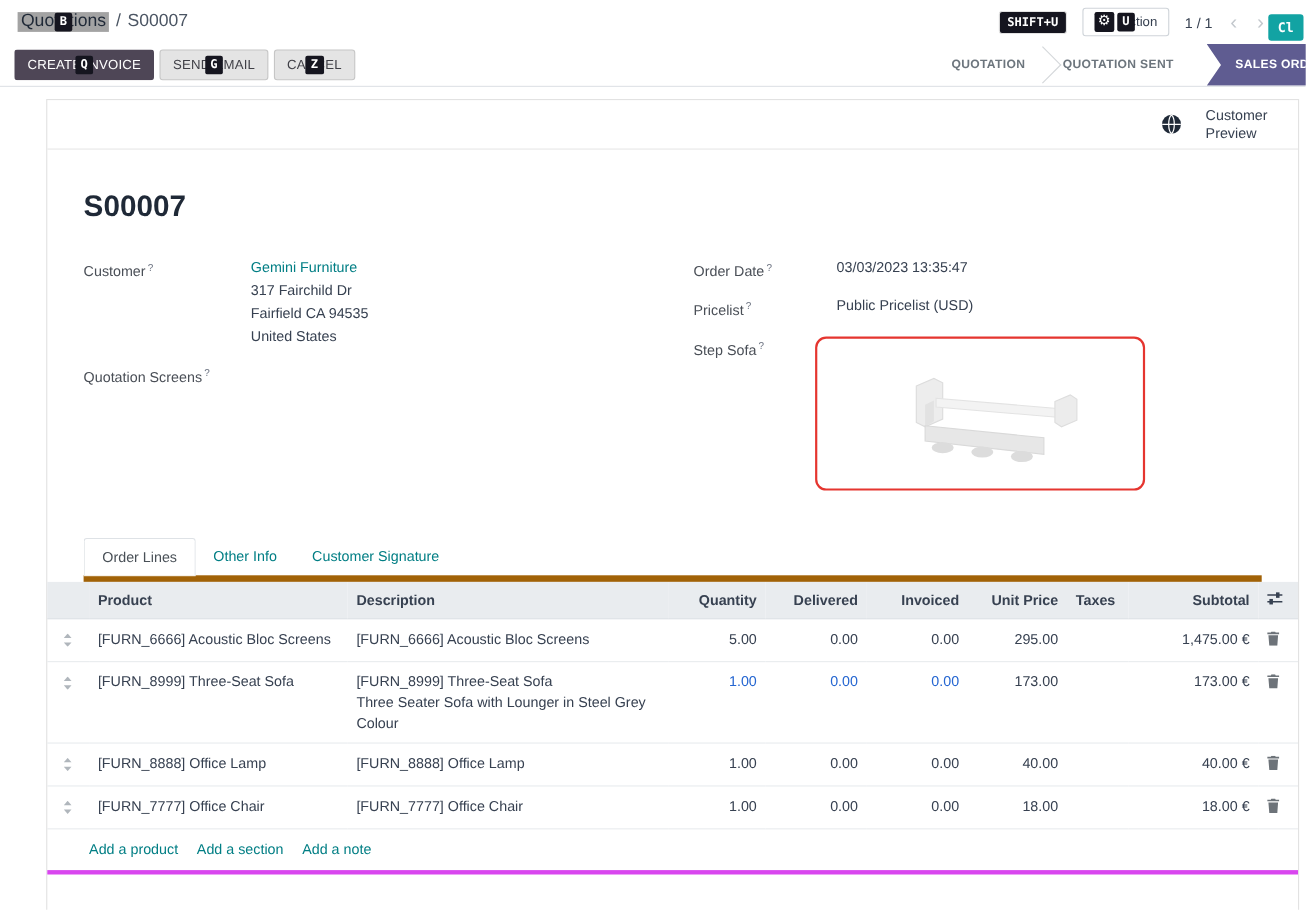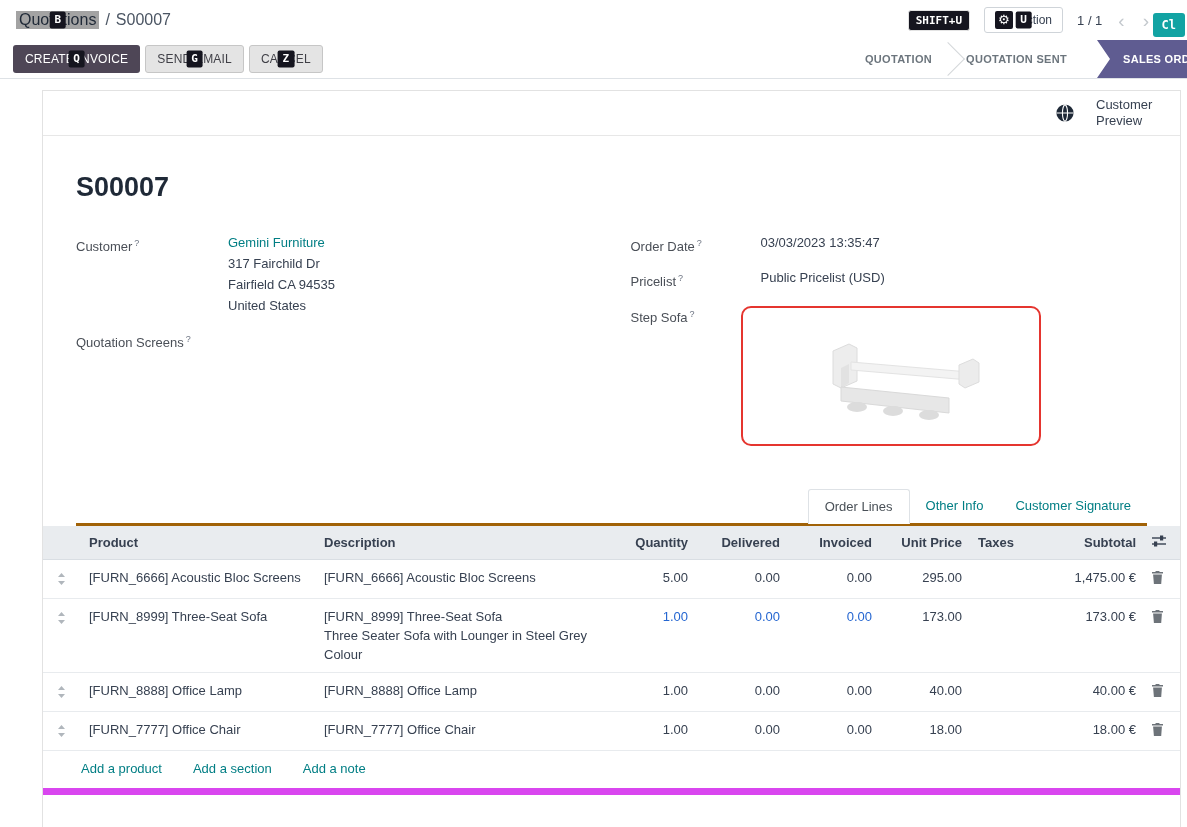--- a/index.html
+++ b/index.html
@@ -74,40 +74,40 @@
   sup.help { color:#6b7280; font-size:9px; margin-left:2px; }
   .link { color:#017e84; }
   .addr div { line-height:21px; color:#374151; }
   .qt-row { margin-top:13px; }
 
   .step-box { width:300px; height:140px; border:2px solid #e5352f; border-radius:10px;
           display:flex; align-items:center; justify-content:center; background:#fff;
           margin-left:-20px; margin-top:2px; }
 
   
-  .tabs { display:flex; border-bottom:3px solid #a16207; margin-top:32px;justify-content:flex-end; }
+  .tabs { display:flex; border-bottom:6px solid #a16207; margin-top:32px; }
   .tab { padding:9px 16px; font-size:13px; color:#017e84; cursor:pointer; }
   .tab-active { color:#495057; background:#fff; border:1px solid #dee2e6; border-bottom:1px solid #fff;
           margin-bottom:-1px; border-radius:3px 3px 0 0; }
 
   
   .olines { margin:0 -33px; width:calc(100% + 66px); border-collapse:collapse; font-size:13px; }
   .olines th { background:#e9ecef; font-weight:bold; color:#374151; padding:9px 8px;
           text-align:left; border-bottom:1px solid #d9dee3; white-space:nowrap; }
   .olines th.num, .olines td.num { text-align:right; }
   .olines td { padding:8px 8px; border-bottom:1px solid #e8ebee; vertical-align:top; line-height:19px; }
   .olines td.handle { padding-left:14px; padding-top:11px; }
   .olines td.trash-cell { padding-top:10px; }
   .edited { color:#2566d1; }
   .desc2 { max-width:300px; }
   .desc2:empty { display:none; }
   th.th-trash { text-align:right; padding-right:14px; }
 
-  .add-links { margin:0 -33px; padding:10px 0 12px 38px; border-bottom:7px solid #d946ef;
-          display:flex; gap:31px; }
+  .add-links { margin:0 -33px; padding:10px 0 12px 38px; border-bottom:4px solid #d946ef;
+          display:flex; gap:17px; }
   .add-links a { color:#017e84; font-size:13px; }
 
   
   .sheet-footer { display:flex; justify-content:space-between; align-items:flex-start;
           padding:16px 0 0 5px; }
 
   .icon { display:inline-flex; align-items:center; justify-content:center; }
 </style>
 </head>
 <body>

